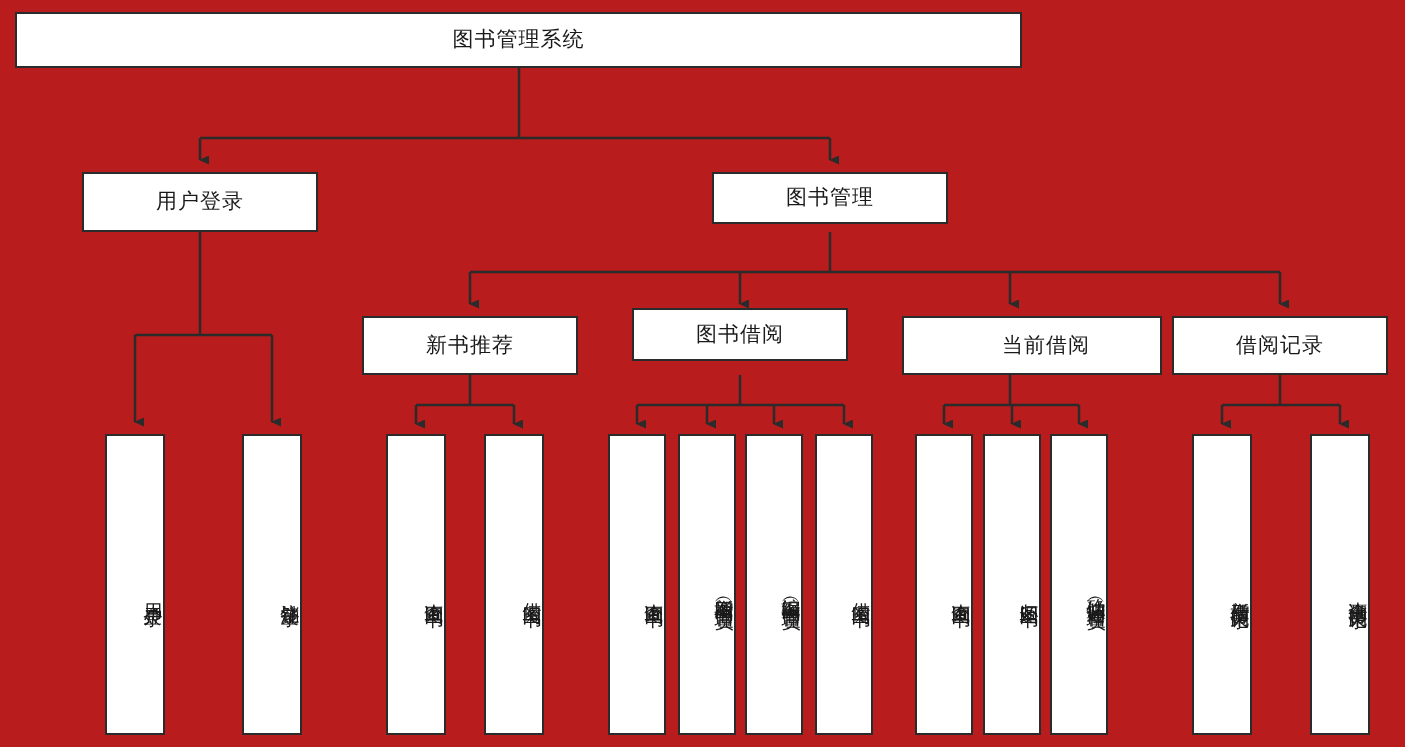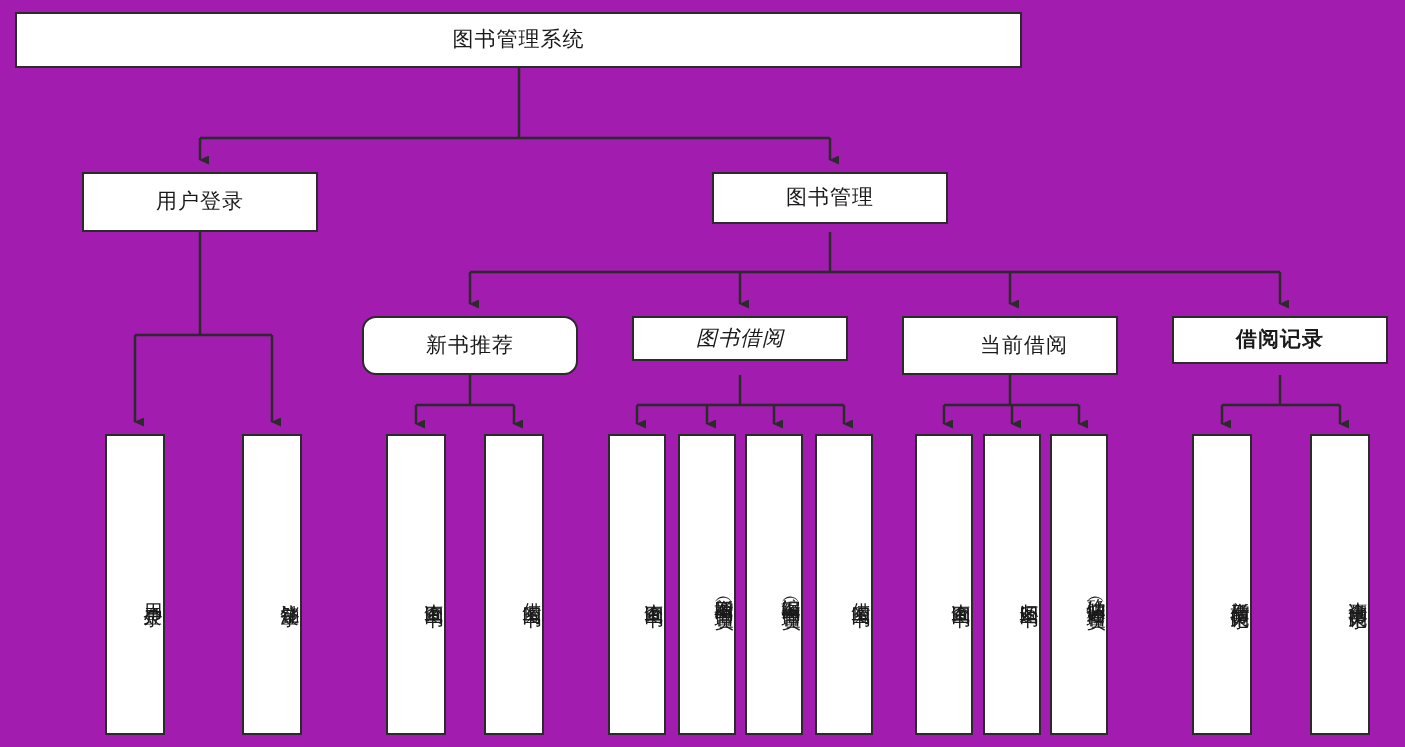--- a/index.html
+++ b/index.html
@@ -7,21 +7,21 @@
     padding: 0;
     background: #ffffff;
   }
   body {
     font-family: "DejaVu Sans", "Liberation Sans", sans-serif;
   }
   #canvas {
     position: relative;
     width: 1405px;
     height: 747px;
-    background: #a21caf;
+    background: #b91c1c;
     overflow: hidden;
   }
   svg.wires {
     position: absolute;
     left: 0;
     top: 0;
     width: 1405px;
     height: 747px;
     pointer-events: none;
   }
@@ -126,30 +126,30 @@
   <div id="level2-container">
       <div class="node horiz" style="left: 82px; top: 172px; width: 236px; height: 60px;">
         <span>用户登录</span>
       </div>
       <div class="node horiz" style="left: 712px; top: 172px; width: 236px; height: 52px;">
         <span>图书管理</span>
       </div>
     </div>
 
   <div id="level3-container">
-      <div class="node horiz" style="left: 362px; top: 316px; width: 216px; height: 59px; border-radius: 14px;">
+      <div class="node horiz" style="left: 362px; top: 316px; width: 216px; height: 59px;">
         <span>新书推荐</span>
       </div>
-      <div class="node horiz" style="left: 632px; top: 316px; width: 216px; height: 45px; font-style: italic;">
+      <div class="node horiz" style="left: 632px; top: 308px; width: 216px; height: 53px;">
         <span>图书借阅</span>
       </div>
-      <div class="node horiz" style="left: 902px; top: 316px; width: 216px; height: 59px; padding-left: 28px;">
+      <div class="node horiz" style="left: 902px; top: 316px; width: 260px; height: 59px; padding-left: 28px;">
         <span>当前借阅</span>
       </div>
-      <div class="node horiz" style="left: 1172px; top: 316px; width: 216px; height: 48px; font-weight: bold;">
+      <div class="node horiz" style="left: 1172px; top: 316px; width: 216px; height: 59px;">
         <span>借阅记录</span>
       </div>
     </div>
 
   <div id="leaves-container">
       <div class="node vert" style="left: 105px; top: 434px; width: 60px; height: 301px;">
         <span>用户登录</span>
       </div>
       <div class="node vert" style="left: 242px; top: 434px; width: 60px; height: 301px;">
         <span>注销登录</span>

